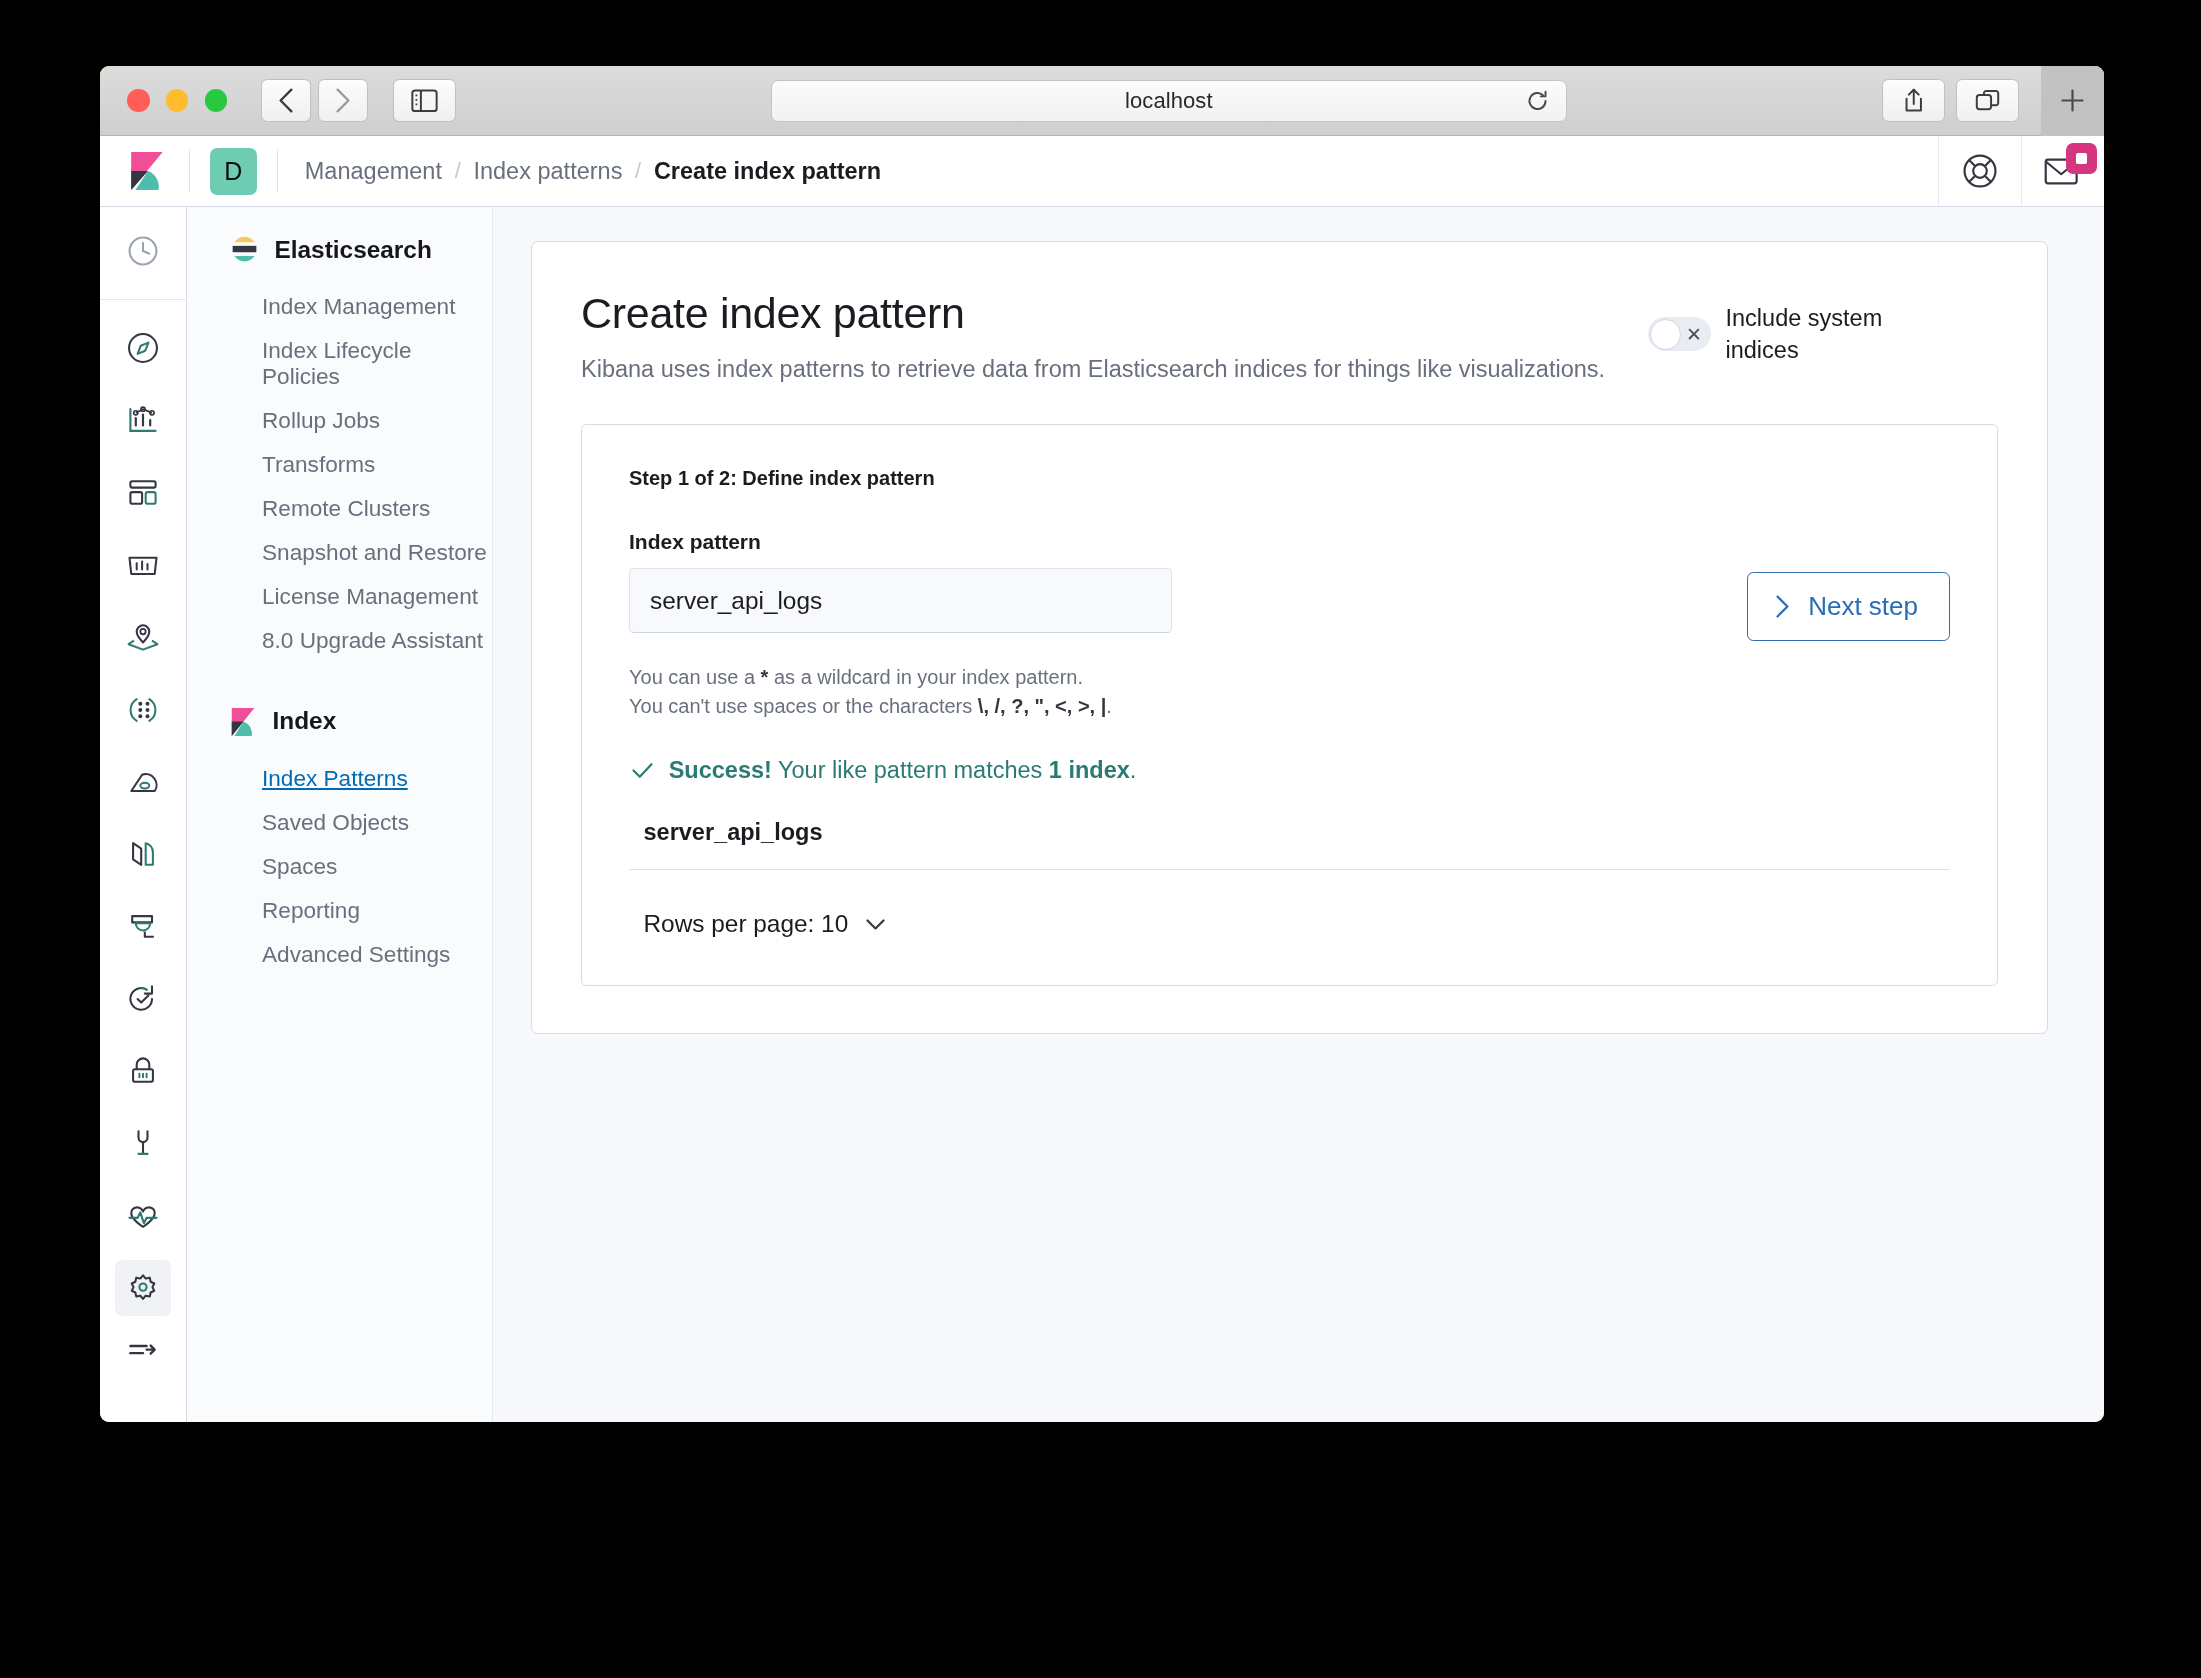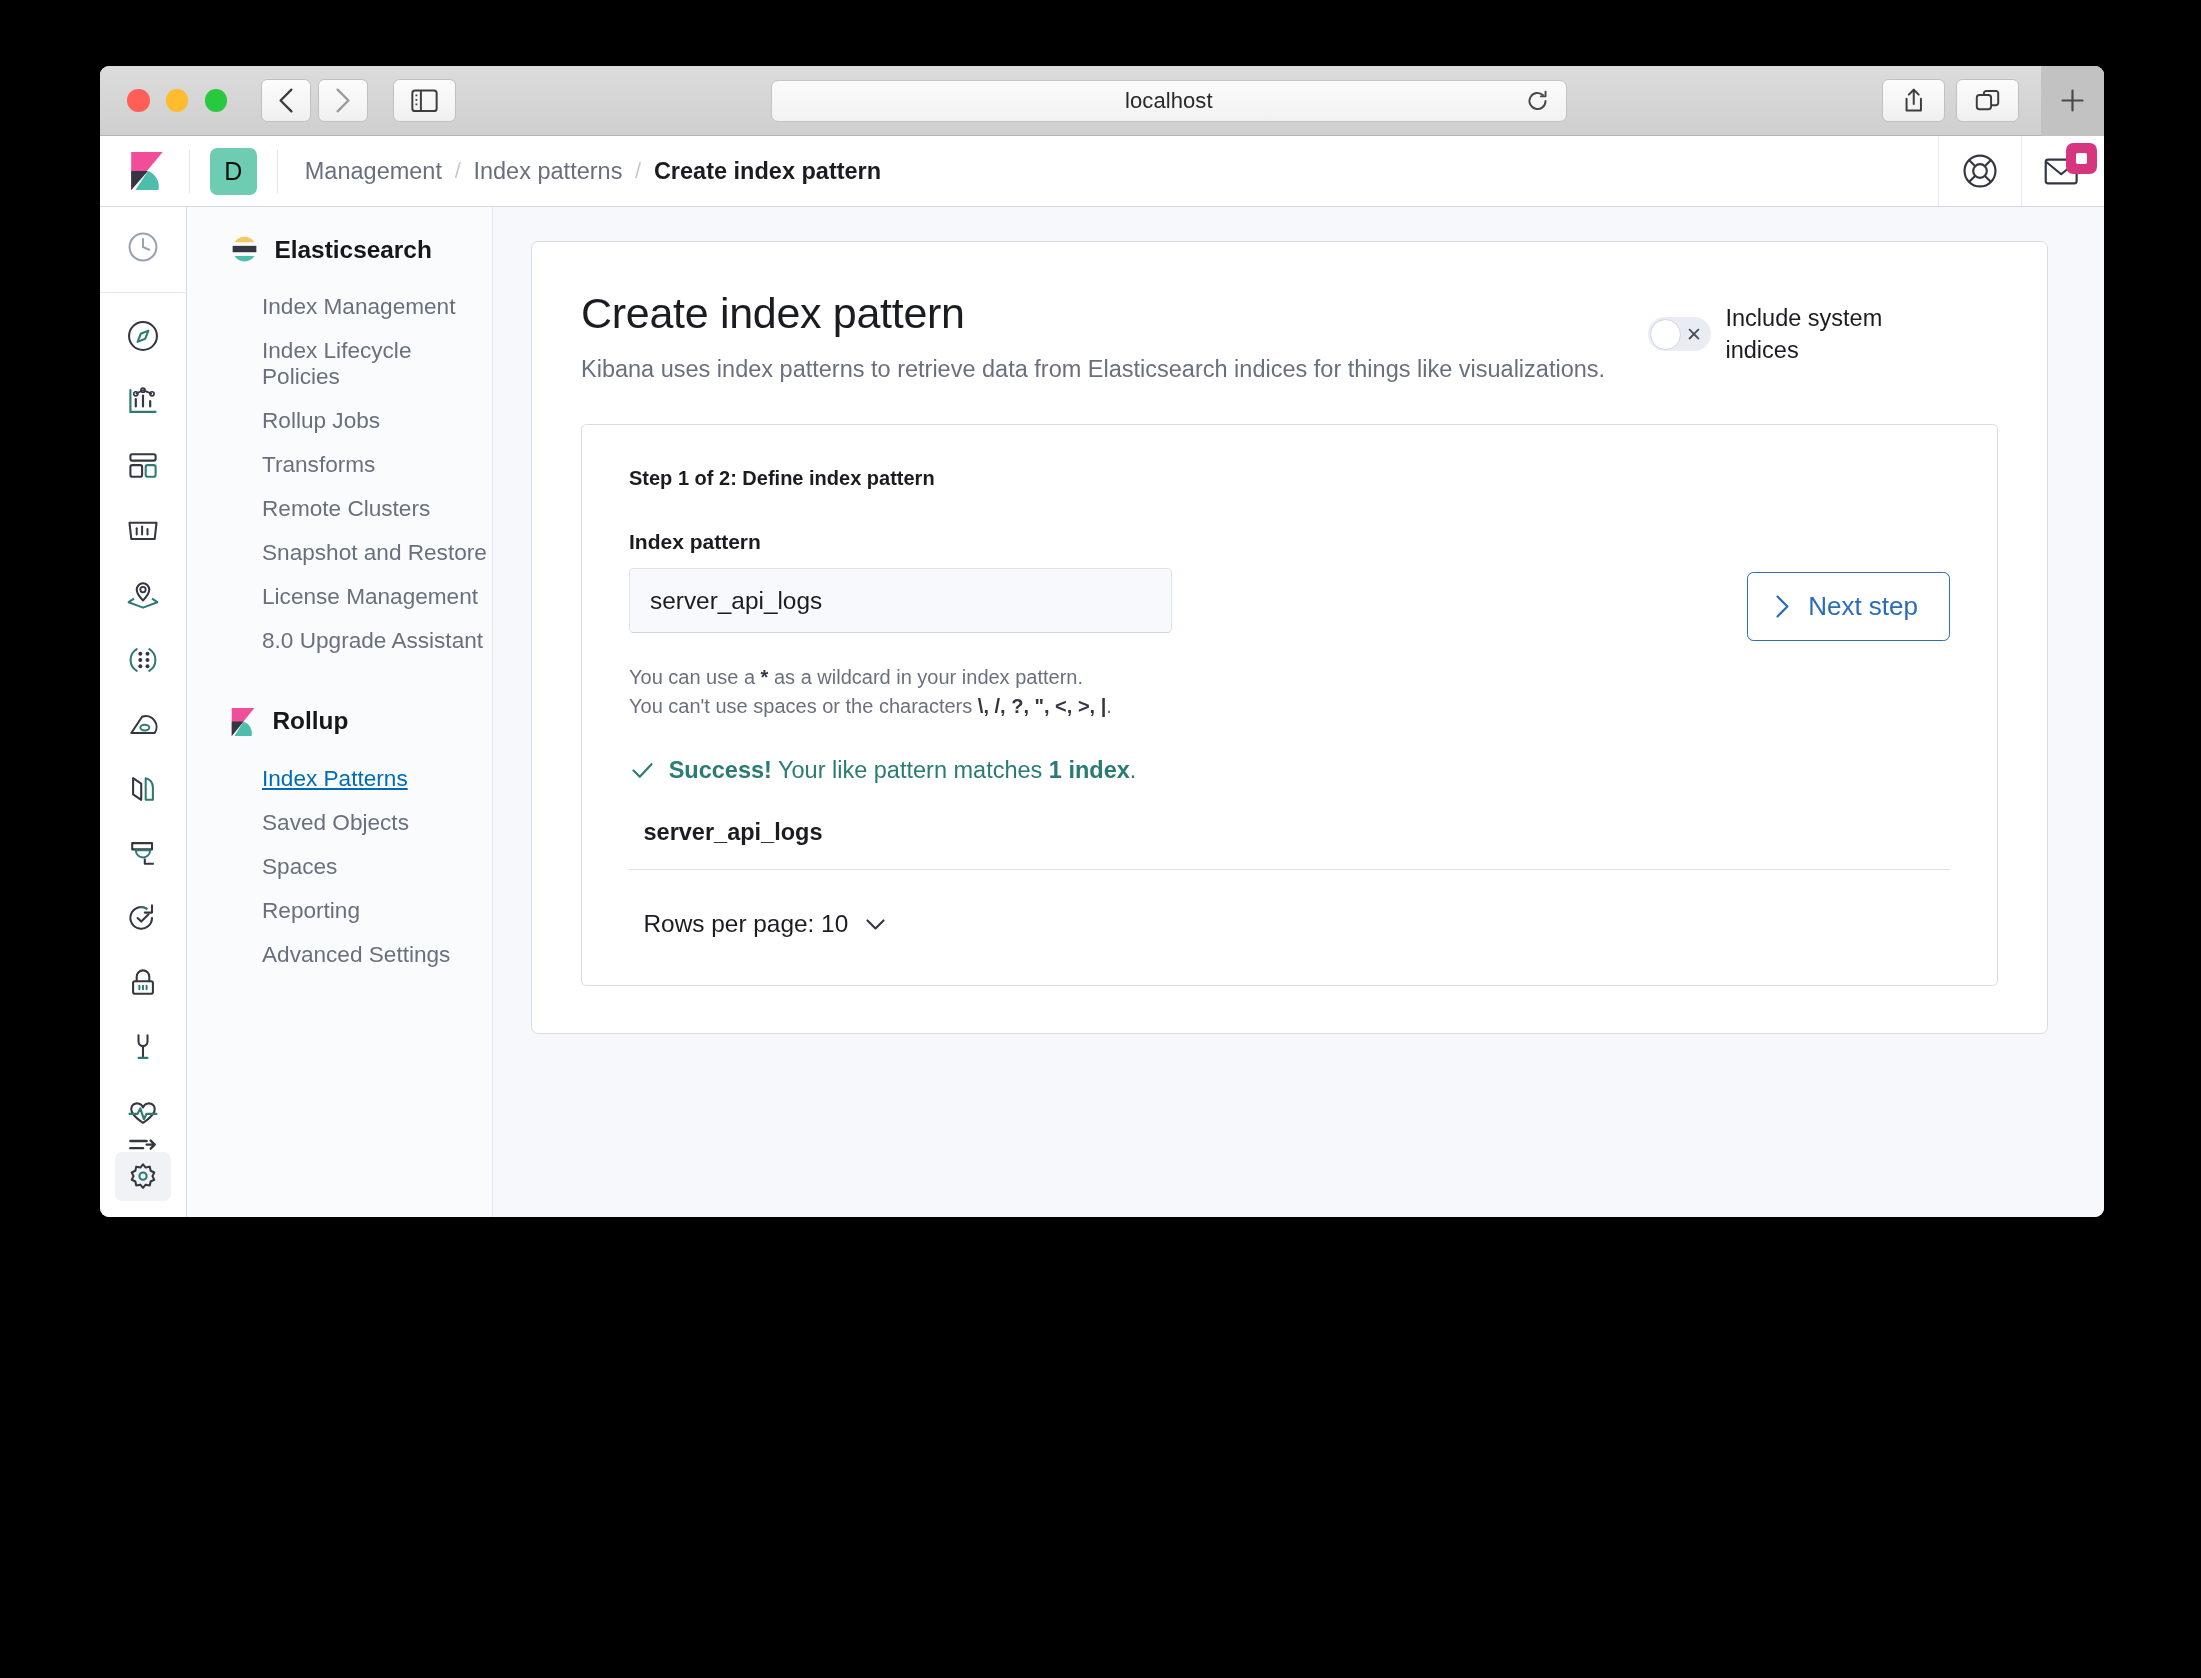--- a/index.html
+++ b/index.html
@@ -7,21 +7,21 @@
     width: 2202px; height: 1679px;
     background: #000;
     font-family: "Liberation Sans", sans-serif;
     overflow: hidden;
   }
 
   
   .browser-window {
     position: absolute;
     left: 100px; top: 66px;
-    width: 2004px; height: 1151px;
+    width: 2004px; height: 1356px;
     background: #fde047;
     border-radius: 9px;
     overflow: hidden;
     box-shadow: 0 7.2px 36px rgba(0,0,0,.45);
   }
 
   
   .toolbar {
     position: relative;
     height: 70px;
@@ -551,21 +551,21 @@
         </div>
       </div>
 
       <div class="nav-section">
         <div class="nav-section-head">
           <svg width="29" height="31" viewBox="0 0 32 34">
             <path d="M3 2 L28 2 L3 33 Z" fill="#f04e98"></path>
             <path d="M3 17 L16 17 L3 33 Z" fill="#343741"></path>
             <path d="M16 17 A14 14 0 0 1 25 33 L6 33 Z" fill="#4dbdac"></path>
           </svg>
-          <span class="nav-section-title">Rollup</span>
+          <span class="nav-section-title">Index</span>
         </div>
         <div class="nav-links">
           <span class="nav-link active">Index Patterns</span>
           <span class="nav-link">Saved Objects</span>
           <span class="nav-link">Spaces</span>
           <span class="nav-link">Reporting</span>
           <span class="nav-link">Advanced Settings</span>
         </div>
       </div>
 

